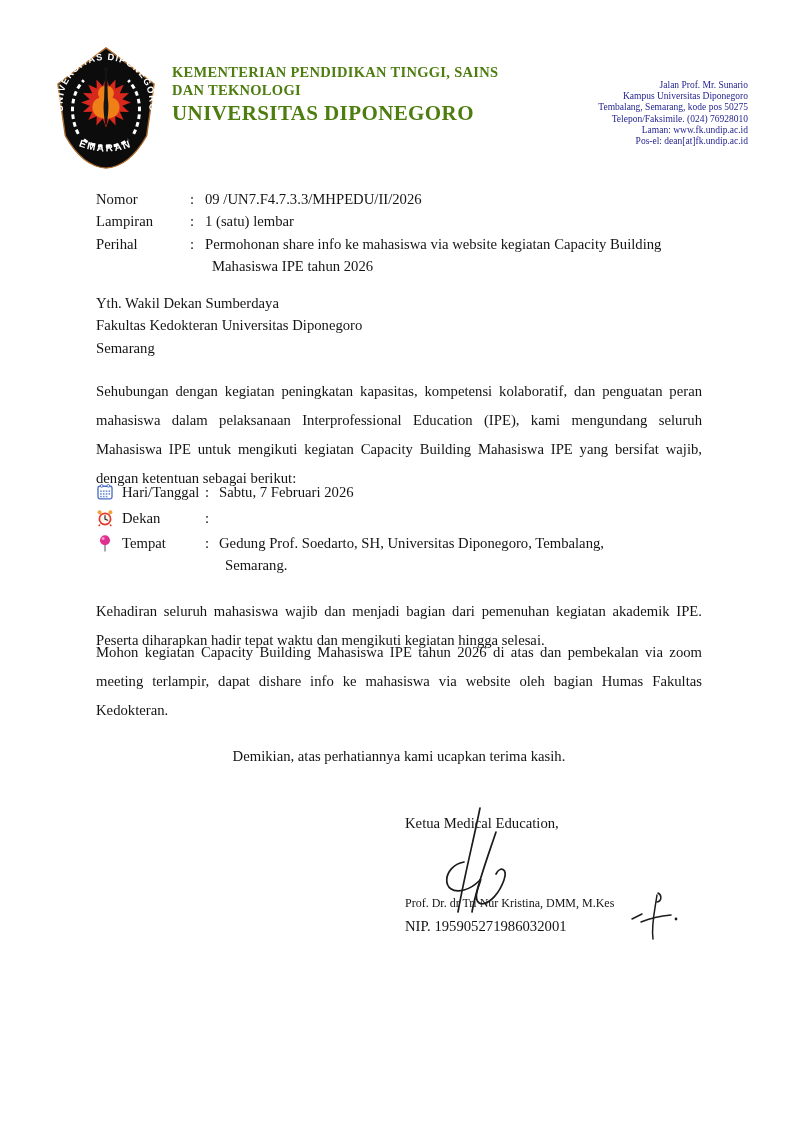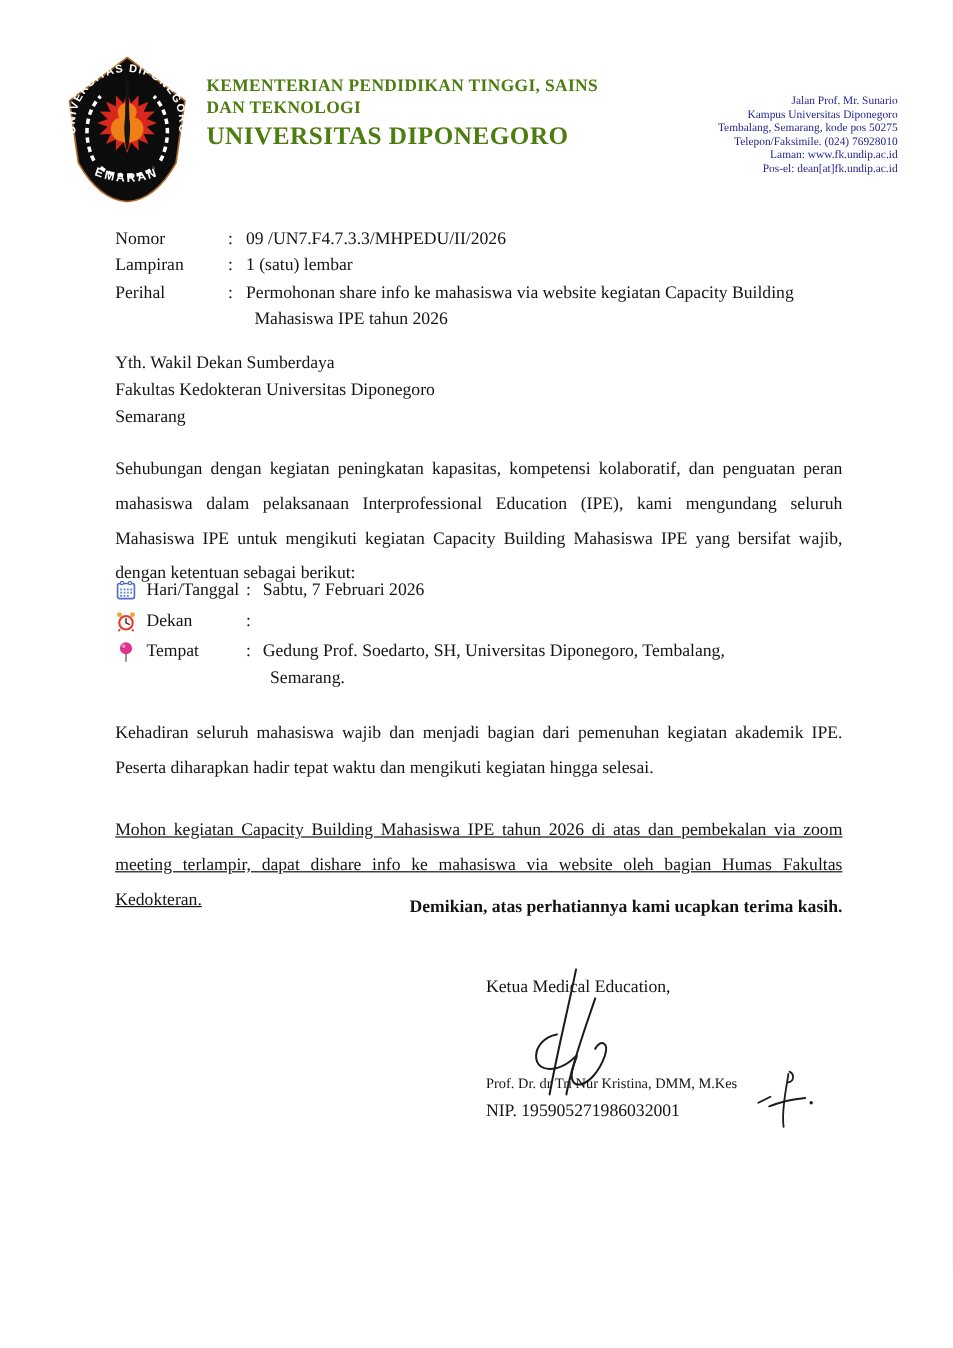--- a/index.html
+++ b/index.html
@@ -34,22 +34,22 @@
   .wrap2 { padding-left: 7px; }
 
   .recipient { position: absolute; left: 96px; top: 292px; font-size: 14.7px; line-height: 22.3px; }
 
   .para {
     position: absolute; left: 96px; width: 606px;
     font-size: 14.7px; line-height: 29px; text-align: justify;
   }
   .p-open  { top: 377px; }
   .p-attend{ top: 597px; }
-  .p-share { top: 678px; text-decoration: underline; }
-  .p-close { top: 742px; text-align: right; font-weight: bold; }
+  .p-share { top: 638px; }
+  .p-close { top: 742px; text-align: center; }
 
   
   .event { position: absolute; left: 96px; top: 481px; font-size: 14.7px; }
   .event-row { display: grid; grid-template-columns: 26px 83px 12px auto; line-height: 22px; margin-bottom: 3.5px; align-items: start; }
   .event-row .icon { width: 18px; height: 18px; margin-top: 2px; display: inline-block; }
   .event-row .icon svg { width: 18px; height: 18px; display: block; }
   .event-row .val { padding-left: 2px; }
   .event-row .wrapline { padding-left: 6px; }
 
   

